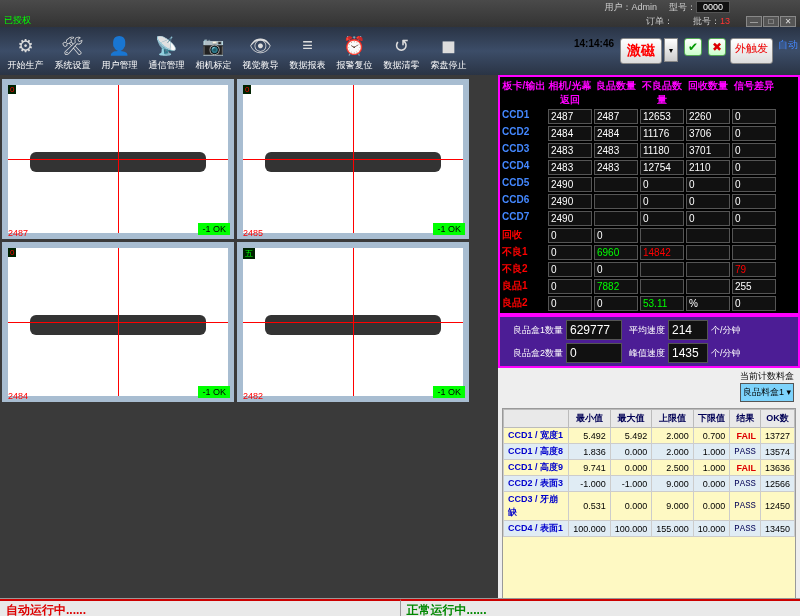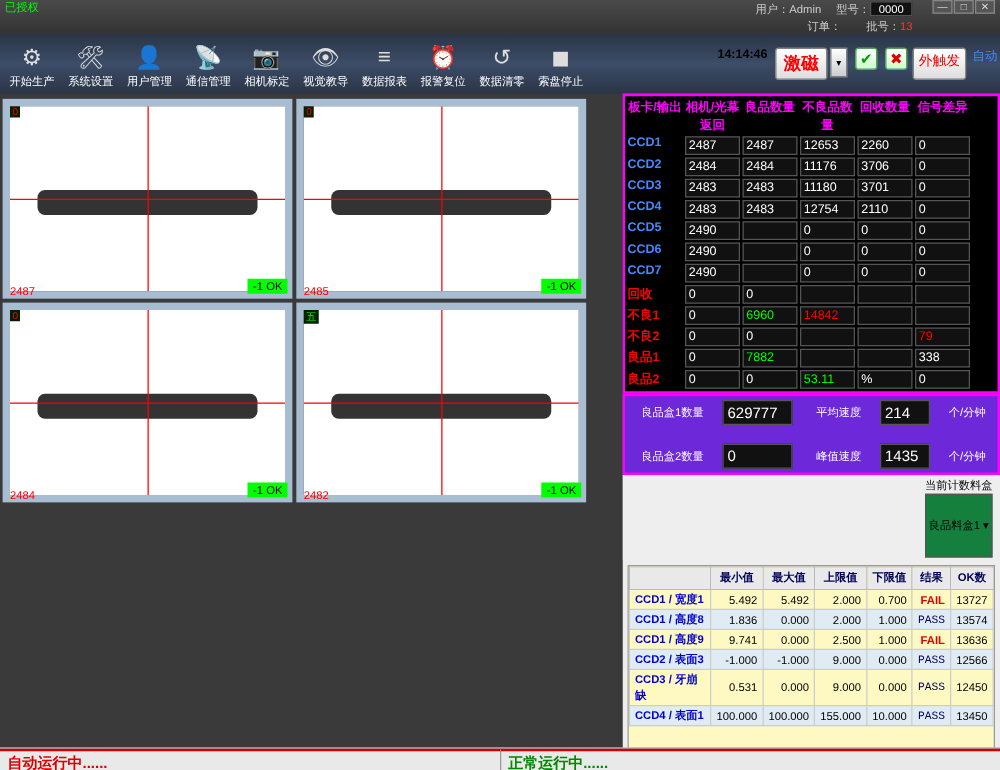--- a/index.html
+++ b/index.html
@@ -1,17 +1,17 @@
 <!DOCTYPE html>
 <html><head>
 <meta charset="utf-8">
 <style>
 * { margin: 0; padding: 0; box-sizing: border-box; font-family: "Microsoft YaHei", Arial, sans-serif; }
 body { width: 800px; height: 616px; background: #3a3a3a; overflow: hidden; position: relative; font-size: 10px; }
-.titlebar { height: 27px; background: linear-gradient(#4a4a4a,#333); display: flex; align-items: flex-start; padding: 0 4px; color: #0f0; font-size: 9px; }
+.titlebar { height: 27px; background: linear-gradient(#4a4a4a,#333); display: flex; align-items: flex-end; padding: 0 4px; color: #0f0; font-size: 9px; }
 .titlebar .wincontrols { margin-left: auto; display: flex; gap: 1px; }
 .titlebar .wincontrols span { width: 16px; height: 11px; background:#555; border:1px solid #888; display:flex; align-items:center; justify-content:center; font-size:8px; color:#ddd; cursor:pointer; }
 .topinfo { position:absolute; top:0; right:70px; height:14px; display:flex; gap:12px; align-items:center; color:#ccc; font-size:9px; z-index:5; }
 .topinfo .val { background:#111; border:1px solid #555; padding:0 6px; color:#fff; min-width:32px; }
 .toolbar { height: 48px; background: linear-gradient(#2a3445, #3c4d68, #2a3445); display:flex; align-items:center; padding:0 2px; gap:0; }
 .tbitem { display:flex; flex-direction:column; align-items:center; width:47px; color:#fff; font-size:9px; cursor:pointer; padding-top:2px; }
 .tbitem .ic { width:28px; height:26px; display:flex; align-items:center; justify-content:center; font-size:18px; color:#ddd; }
 .toolbar .time { color:#000; font-weight:bold; font-size:10px; margin:0 4px; }
 .bigbtn { padding:3px 6px; font-weight:bold; font-size:14px; border:1px solid #888; cursor:pointer; border-radius:3px; }
 .jici { background:linear-gradient(#fff,#ddd); color:#f00; }
@@ -38,26 +38,26 @@
 .banner { background:#000; color:#f00; font-weight:bold; font-size:10px; padding:2px 4px; height:16px; }
 
 .stattbl { border:2px solid #f0f; background:#000; padding:2px; display:grid; grid-template-columns: 42px 40px 4px 40px 4px 40px 40px 4px 40px 4px 40px; gap:2px; font-size:10px; align-content:start; }
 .stattbl .hdr { color:#f0f; font-weight:bold; text-align:center; }
 .stattbl .lbl { color:#48f; font-weight:bold; }
 .stattbl .lbl.sp { color:#f00; }
 .stattbl .cell { background:#111; border:1px solid #555; color:#fff; padding:1px 2px; text-align:left; min-height:14px; }
 .stattbl .cell.g { color:#0f0; }
 .stattbl .cell.r { color:#f00; }
 
-.summary { background:#6d28d9; border:2px solid #f0f; padding:3px; display:grid; grid-template-columns: 60px 56px 40px 40px 1fr; gap:15px; align-items:center; font-size:9px; color:#fff; }
+.summary { background:#4c1d95; border:2px solid #f0f; padding:3px; display:grid; grid-template-columns: 60px 56px 40px 40px 1fr; gap:3px; align-items:center; font-size:9px; color:#fff; }
 .summary .sl { text-align:right; }
 .summary .sv { background:#111; border:1px solid #555; padding:2px 3px; font-size:12px; color:#fff; }
 .summary .unit { font-size:9px; }
 .curbox { font-size:9px; color:#000; }
-.cursel { background:#15803d; border:1px solid #555; padding:18px 2px; font-size:9px; cursor:pointer; }
+.cursel { background:#7dd3fc; border:1px solid #555; padding:2px 2px; font-size:9px; cursor:pointer; }
 
 .results { flex:1; background:#fef9c3; border:1px solid #999; overflow:auto; margin:4px; font-size:9px; }
 .results table { border-collapse:collapse; width:100%; }
 .results th { background:#e9e9e9; border:1px solid #bbb; padding:2px 3px; color:#005; font-size:9px; position:sticky; top:0; }
 .results td { border:1px solid #ccc; padding:1px 4px; text-align:right; }
 .results td.name { text-align:left; color:#00c; font-weight:bold; }
 .results td.fail { color:#d00; font-weight:bold; }
 .results td.pass { color:#005;font-family:Liberation Mono, monospace; }
 .results tbody tr:nth-child(even) { background:#e0ecf4; }
 
@@ -249,21 +249,21 @@
         <div class="cell">0</div>
         <div class="cell">0</div>
         <div class="cell"></div>
         <div class="cell"></div>
         <div class="cell r">79</div>
         <div class="lbl sp">良品1</div>
         <div class="cell">0</div>
         <div class="cell g">7882</div>
         <div class="cell"></div>
         <div class="cell"></div>
-        <div class="cell">338</div>
+        <div class="cell">255</div>
         <div class="lbl sp">良品2</div>
         <div class="cell">0</div>
         <div class="cell">0</div>
         <div class="cell g">53.11</div>
         <div class="cell">%</div>
         <div class="cell">0</div>
       </div>
     <div class="summary">
       <span class="sl">良品盒1数量</span>
       <span class="sv">629777</span>

